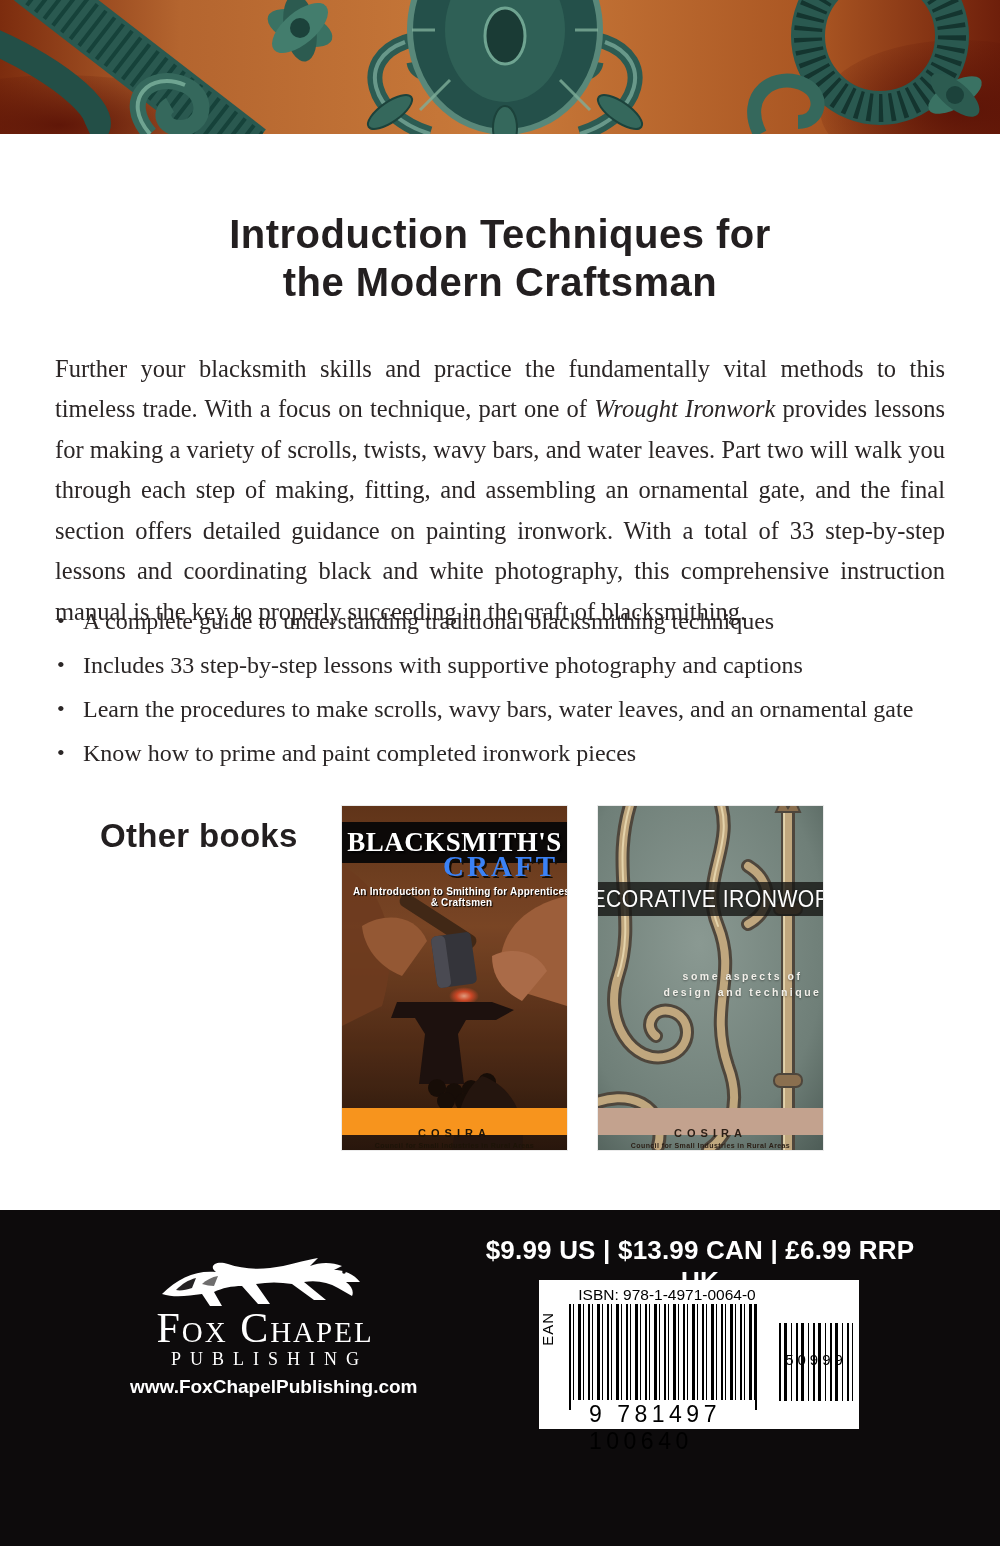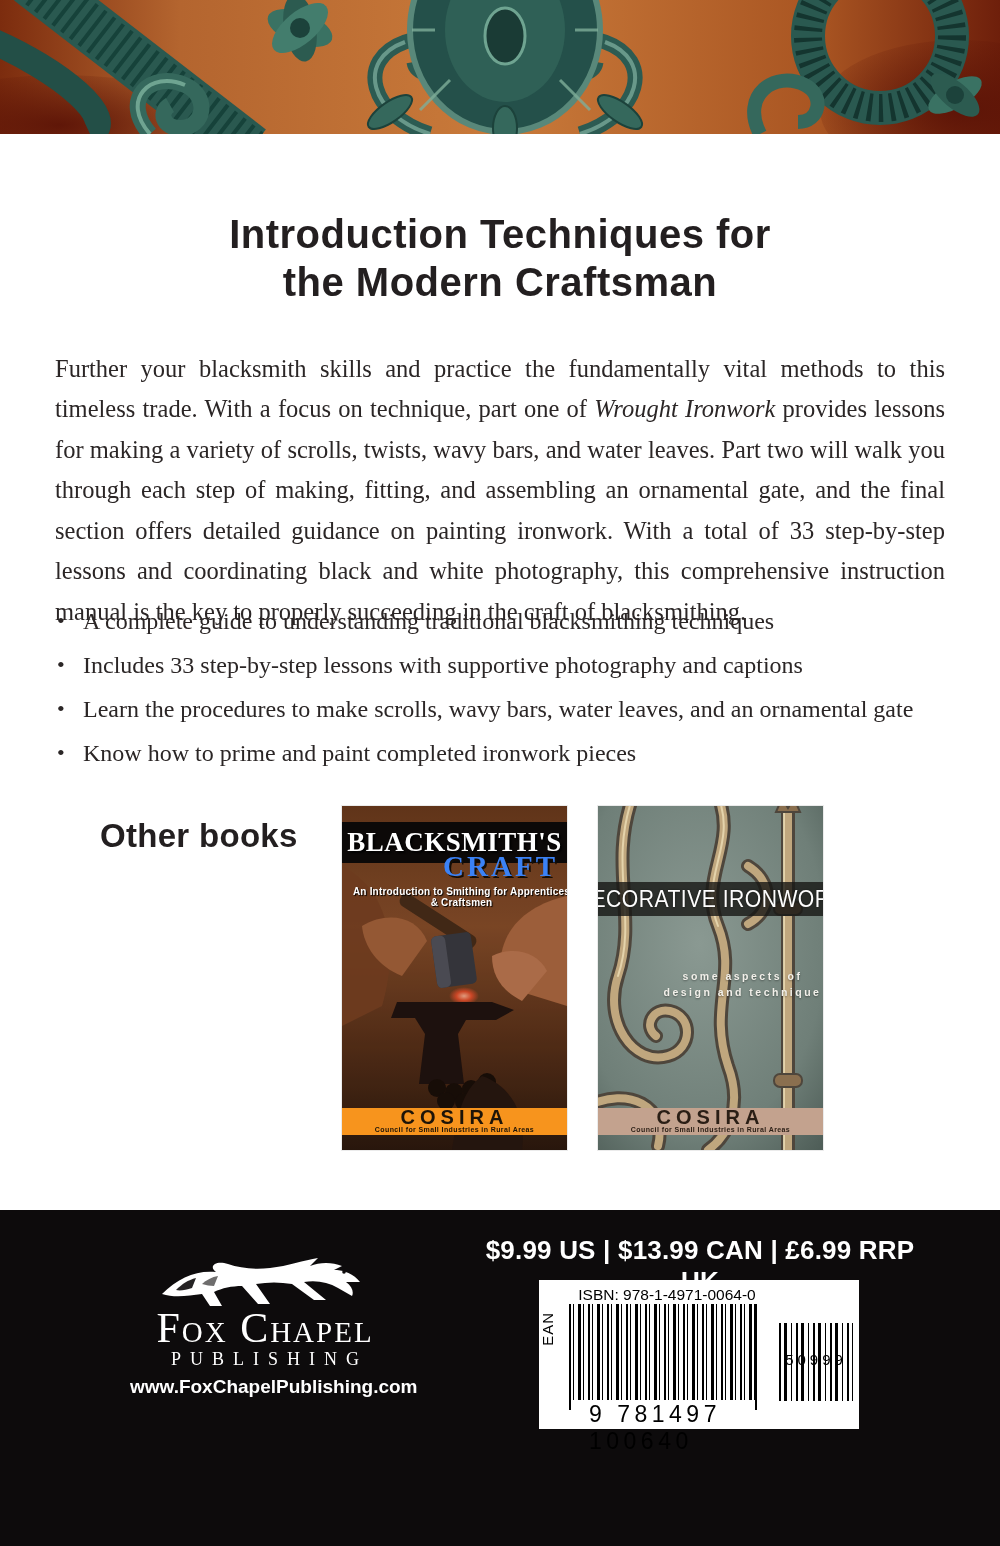--- a/index.html
+++ b/index.html
@@ -38,21 +38,21 @@
   .b1-title{font-family:"Liberation Serif",serif;font-weight:700;font-size:27px;color:#fff;
             letter-spacing:.5px;text-shadow:2px 2px 2px #000;}
   .b1-craft{position:absolute;top:44px;right:9px;font-family:"Liberation Serif",serif;
             font-weight:700;font-size:29px;color:#3b82f6;letter-spacing:3px;
             text-shadow:2px 2px 0 #140d06;}
   .b1-sub{position:absolute;left:7px;top:80px;width:100%;text-align:center;font-size:10px;
           font-weight:700;color:#fff;text-shadow:1px 1px 1px #000;letter-spacing:.2px;}
   .cosira-band{position:absolute;left:0;top:302px;width:100%;height:27px;text-align:center;}
   .b1 .cosira-band{background:#f7941d;color:#1d1408;}
   .b2 .cosira-band{background:#c3a28e;color:#2a1e15;}
-  .cosira-name{font-weight:700;font-size:20px;letter-spacing:5px;line-height:17px;padding-top:1px;}
+  .cosira-name{font-weight:700;font-size:11px;letter-spacing:5px;line-height:17px;padding-top:17px;}
   .cosira-full{font-weight:700;font-size:7px;letter-spacing:.4px;line-height:8px;}
 
   .b2-band{position:absolute;left:0;top:76px;width:100%;height:34px;background:rgba(22,22,20,.8);
            display:flex;align-items:center;justify-content:center;}
   .b2-title{color:#fdfdfd;font-size:23px;font-weight:400;letter-spacing:.5px;
             transform:scaleX(.92);white-space:nowrap;text-shadow:0 0 2px rgba(0,0,0,.5);}
   .b2-sub{position:absolute;left:0;top:162px;width:100%;text-align:center;color:#f2f0ea;
           font-size:10.5px;font-weight:700;letter-spacing:2.5px;line-height:16px;
           text-shadow:0 1px 2px rgba(0,0,0,.4);margin-left:32px;}
 

